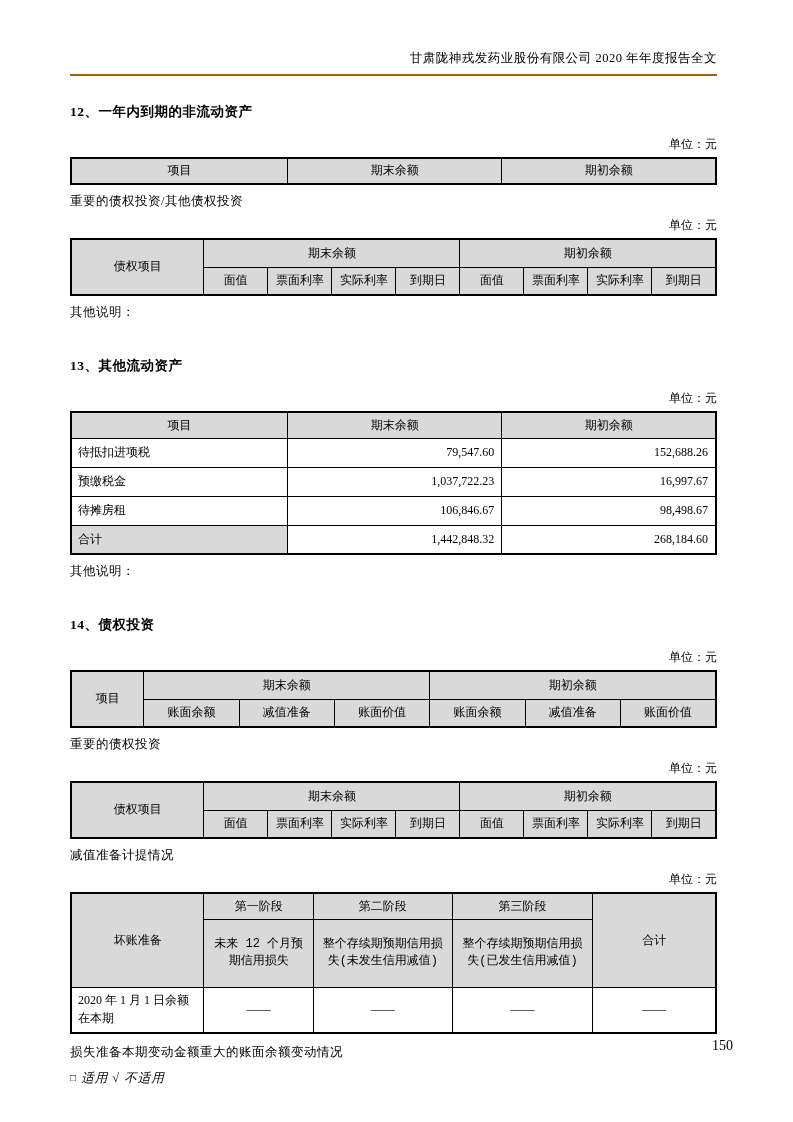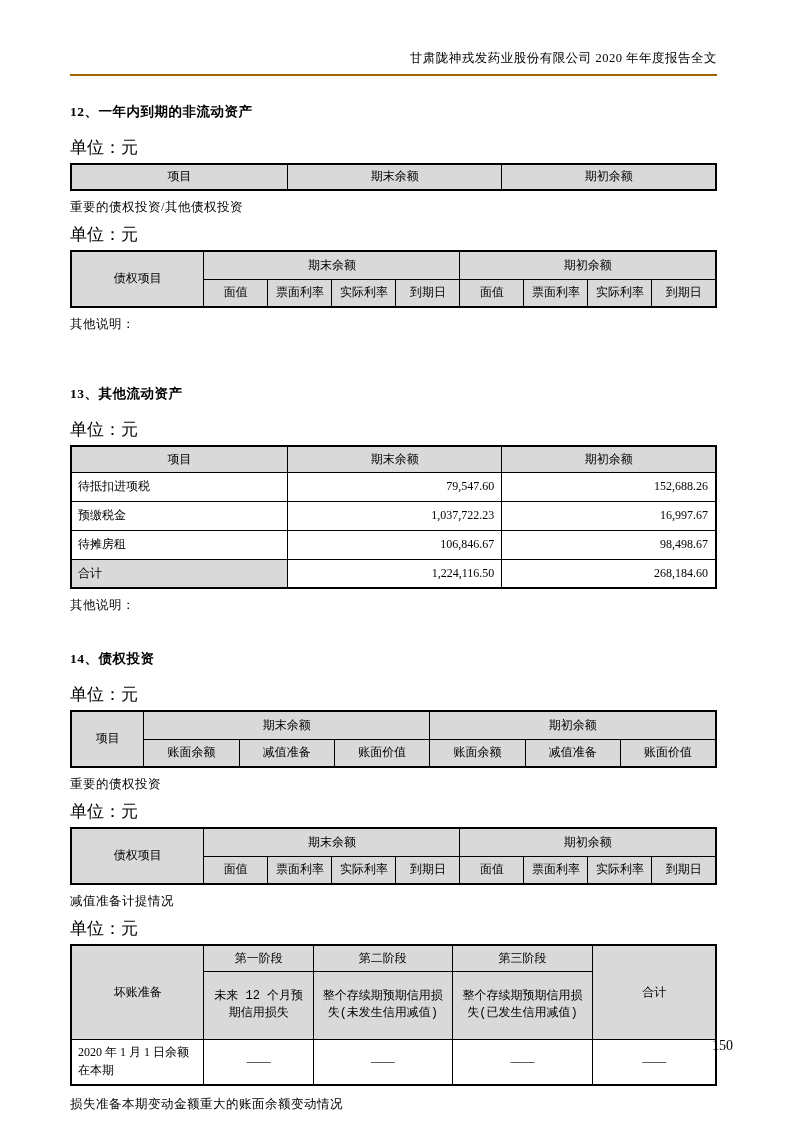--- a/index.html
+++ b/index.html
@@ -20,21 +20,22 @@
     padding-bottom: 7px;
     border-bottom: 2px solid #a16207;
   }
   .section-title {
     font-size: 13.5px;
     font-weight: bold;
     margin-top: 27px;
     letter-spacing: 0.5px;
   }
   .unit-label {
-    font-size: 17px;
+    text-align: right;
+    font-size: 12px;
     margin: 15px 0 4px 0;
   }
   .unit-label.tight { margin-top: 7px; }
   .note-text {
     font-size: 12.5px;
     margin-top: 8px;
     letter-spacing: 0.5px;
   }
   table {
     width: 100%;
@@ -133,21 +134,21 @@
       <th>面值</th>
       <th>票面利率</th>
       <th>实际利率</th>
       <th>到期日</th>
     </tr>
   </tbody>
     </table>
 
   <div class="note-text">其他说明：</div>
 
-  <div class="section-title" style="margin-top:52px">13、其他流动资产</div>
+  <div class="section-title" style="margin-top:36px">13、其他流动资产</div>
 
   <div class="unit-label">单位：元</div>
 
   <table>
     <colgroup>
         <col style="width:33.6%">
         <col style="width:33.2%">
         <col style="width:33.2%">
       </colgroup>
     <tbody>
@@ -166,21 +167,21 @@
       <td class="num-cell">1,037,722.23</td>
       <td class="num-cell">16,997.67</td>
     </tr>
     <tr class="drow">
       <td class="label-cell">待摊房租</td>
       <td class="num-cell">106,846.67</td>
       <td class="num-cell">98,498.67</td>
     </tr>
     <tr class="drow">
       <td class="total-label">合计</td>
-      <td class="num-cell">1,224,116.50</td>
+      <td class="num-cell">1,442,848.32</td>
       <td class="num-cell">268,184.60</td>
     </tr>
   </tbody>
     </table>
 
   <div class="note-text">其他说明：</div>
 
   <div class="section-title" style="margin-top:36px">14、债权投资</div>
 
   <div class="unit-label">单位：元</div>

